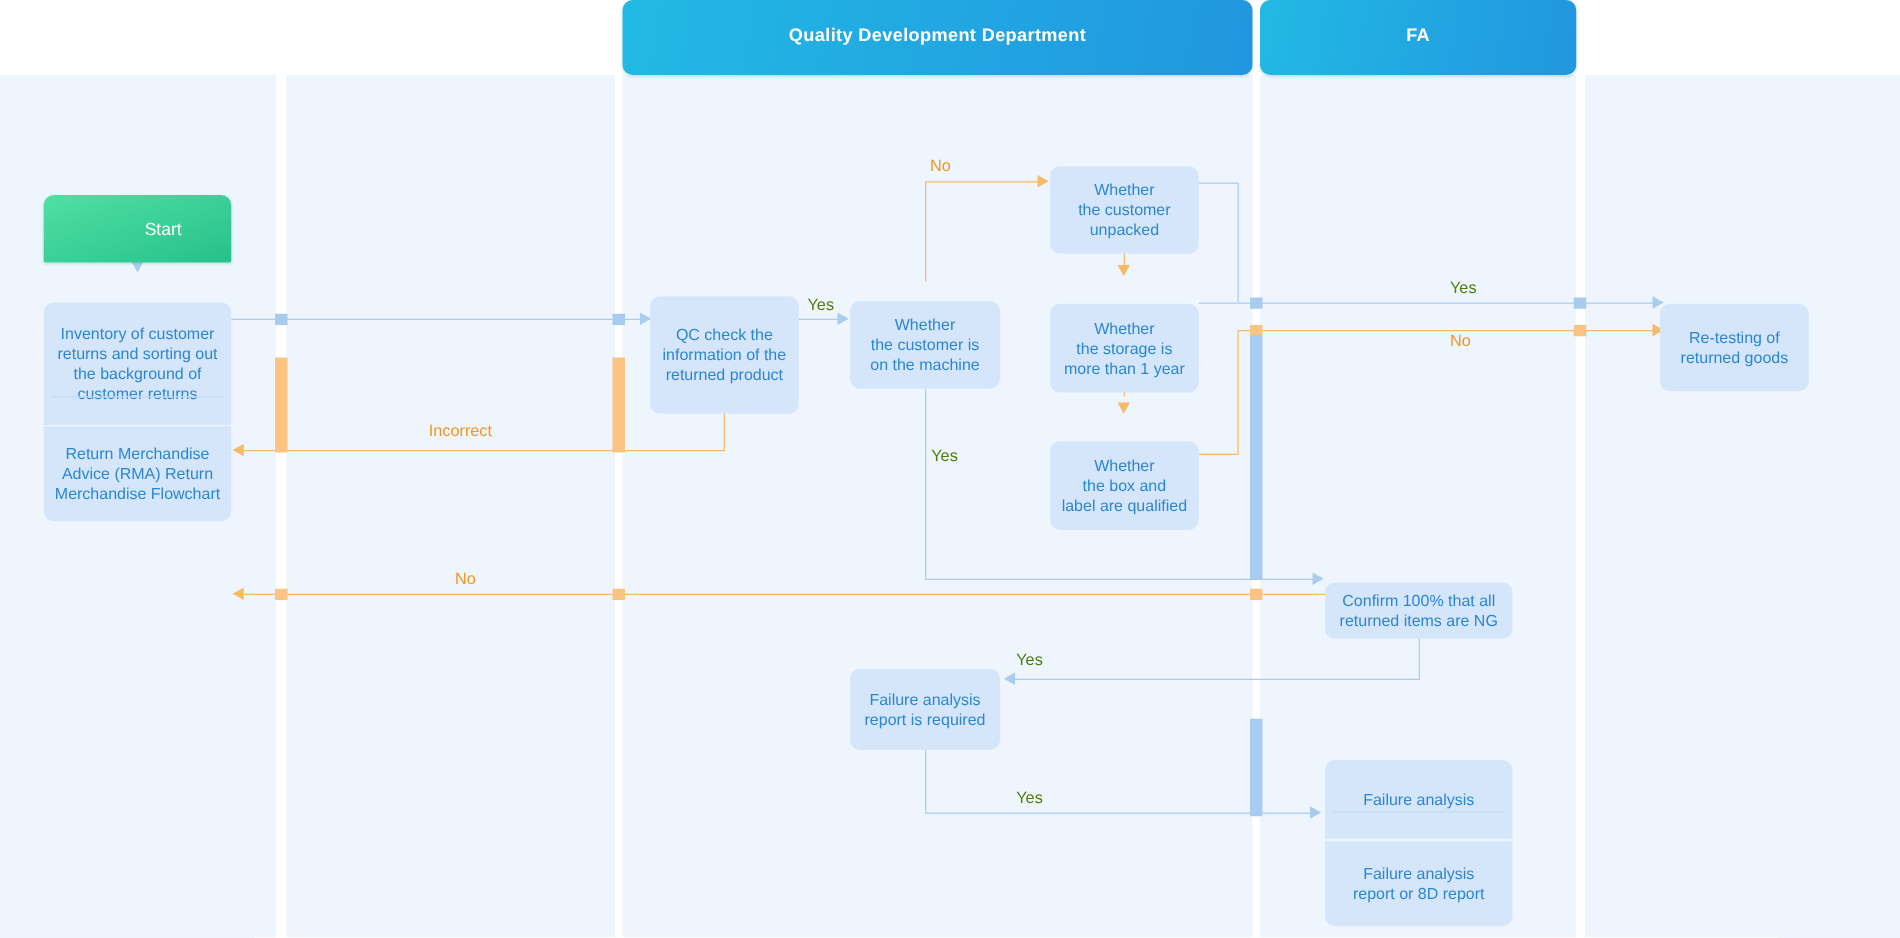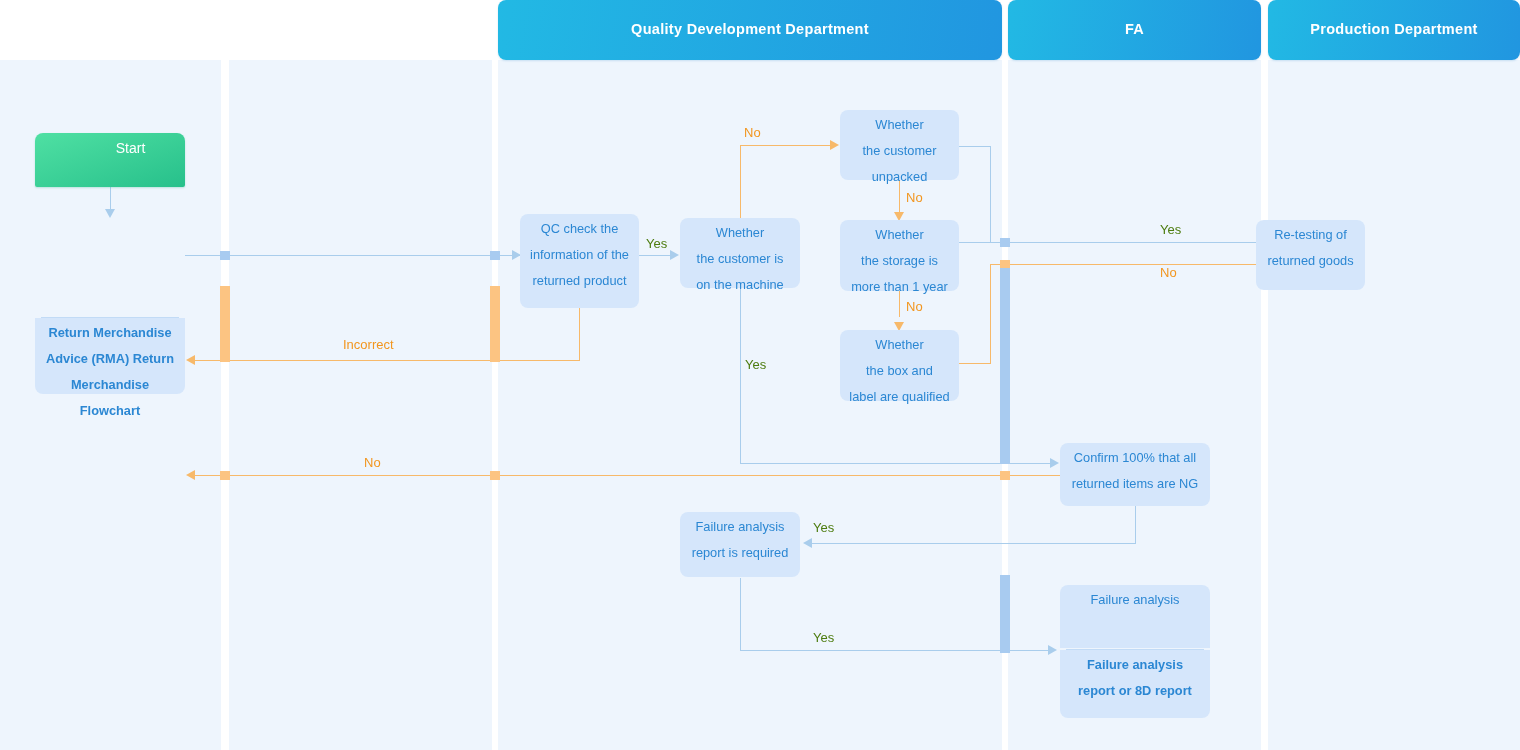--- a/index.html
+++ b/index.html
@@ -46,40 +46,42 @@
   }
   .lane-header span { display: block; width: 100%; padding: 0 8px; white-space: pre-line; }
 
   
   .node {
     position: absolute;
     background: #d5e6fb;
     border-radius: 8px;
     color: #2b87d3;
     font-size: 12.8px;
-    line-height: 26px;
+    line-height: 16px;
     text-align: center;
     display: flex;
+    align-items: center;
     justify-content: center;
     box-sizing: border-box;
     padding: 2px 7px;
+    margin-top: 23px;
   }
   .node span { display: block; width: 100%; white-space: pre-line; }
 
   .node.start {
     background: linear-gradient(160deg, #4fe0a3 0%, #27c08b 100%);
     color: #ffffff;
     font-size: 14px;
     font-weight: normal;
     border-radius: 8px 8px 2px 2px;
     box-shadow: 0 1px 2px rgba(40,170,130,0.25);
     padding-left: 48px;
   }
   .node.stack-top    { border-radius: 8px 8px 0 0; }
-  .node.stack-bottom { border-radius: 0 0 8px 8px; font-weight: bold; }
+  .node.stack-bottom { border-radius: 0 0 8px 8px; }
   .stack-divider {
     position: absolute;
     height: 1px;
     background: #c2dbf6;
   }
 
   
   .seg {
     position: absolute;
     background: #a9cdec;
@@ -128,23 +130,20 @@
   <div class="lane" style="left:498px; width:504px;"></div>
   <div class="lane" style="left:1008px;width:253px;"></div>
   <div class="lane" style="left:1268px;width:252px;"></div>
 
   <div class="lane-header" style="left:1008px; width:253px;">
     <span>FA</span>
   </div>
   <div class="lane-header" style="left:498px; width:504px;">
     <span>Quality Development Department</span>
   </div>
-  <div class="lane-header" style="left:1268px; width:252px;">
-    <span>Production Department</span>
-  </div>
 
   <div class="seg v" style="left:110px; top:187px; height:26px;"></div>
   <div class="arrow down" style="left:105px; top:209px;"></div>
 
   <div class="seg h" style="left:185px; top:255px; width:335px;"></div>
   <div class="gutter" style="left:220px; top:251px; height:9px;"></div>
   <div class="gutter" style="left:490px; top:251px; height:9px;"></div>
   <div class="arrow right" style="left:512px; top:250px;"></div>
 
   <div class="seg h" style="left:639px; top:255px; width:34px;"></div>
@@ -212,20 +211,26 @@
   <div class="seg v" style="left:740px; top:578px; height:72px;"></div>
   <div class="seg h" style="left:740px; top:650px; width:313px;"></div>
   <div class="gutter" style="left:1000px; top:575px; height:78px;"></div>
   <div class="arrow right" style="left:1048px; top:645px;"></div>
   <div class="elabel yes" style="left:813px; top:630px;">Yes</div>
 
   <div class="node start" style="left:35px; top:133px; width:150px; height:54px;">
     <span>Start</span>
   </div>
 
+  <div class="node stack-top" style="left:35px; top:219px; width:150px; height:98px;">
+    <span>Inventory of customer
+returns and sorting out
+the background of
+customer returns</span>
+  </div>
   <div class="stack-divider" style="left:41px; top:317px; width:138px;"></div>
   <div class="node stack-bottom" style="left:35px; top:318px; width:150px; height:76px;">
     <span>Return Merchandise
 Advice (RMA) Return
 Merchandise Flowchart</span>
   </div>
 
 
   <div class="node" style="left:520px; top:214px; width:119px; height:94px;">
     <span>QC check the
@@ -255,32 +260,32 @@
     <span>Whether
 the box and
 label are qualified</span>
   </div>
 
   <div class="node" style="left:680px; top:512px; width:120px; height:65px;">
     <span>Failure analysis
 report is required</span>
   </div>
 
-  <div class="node" style="left:1060px; top:443px; width:150px; height:63px;">
+  <div class="node" style="left:1060px; top:443px; width:150px; height:45px;">
     <span>Confirm 100% that all
 returned items are NG</span>
   </div>
 
   <div class="node stack-top" style="left:1060px; top:585px; width:150px; height:63px;">
     <span>Failure analysis</span>
   </div>
   <div class="stack-divider" style="left:1066px; top:649px; width:138px;"></div>
   <div class="node stack-bottom" style="left:1060px; top:650px; width:150px; height:68px;">
     <span>Failure analysis
 report or 8D report</span>
   </div>
 
-  <div class="node" style="left:1256px; top:220px; width:109px; height:70px;">
+  <div class="node" style="left:1328px; top:220px; width:119px; height:70px;">
     <span>Re-testing of
 returned goods</span>
   </div>
 
 </div>
 
 </body></html>

